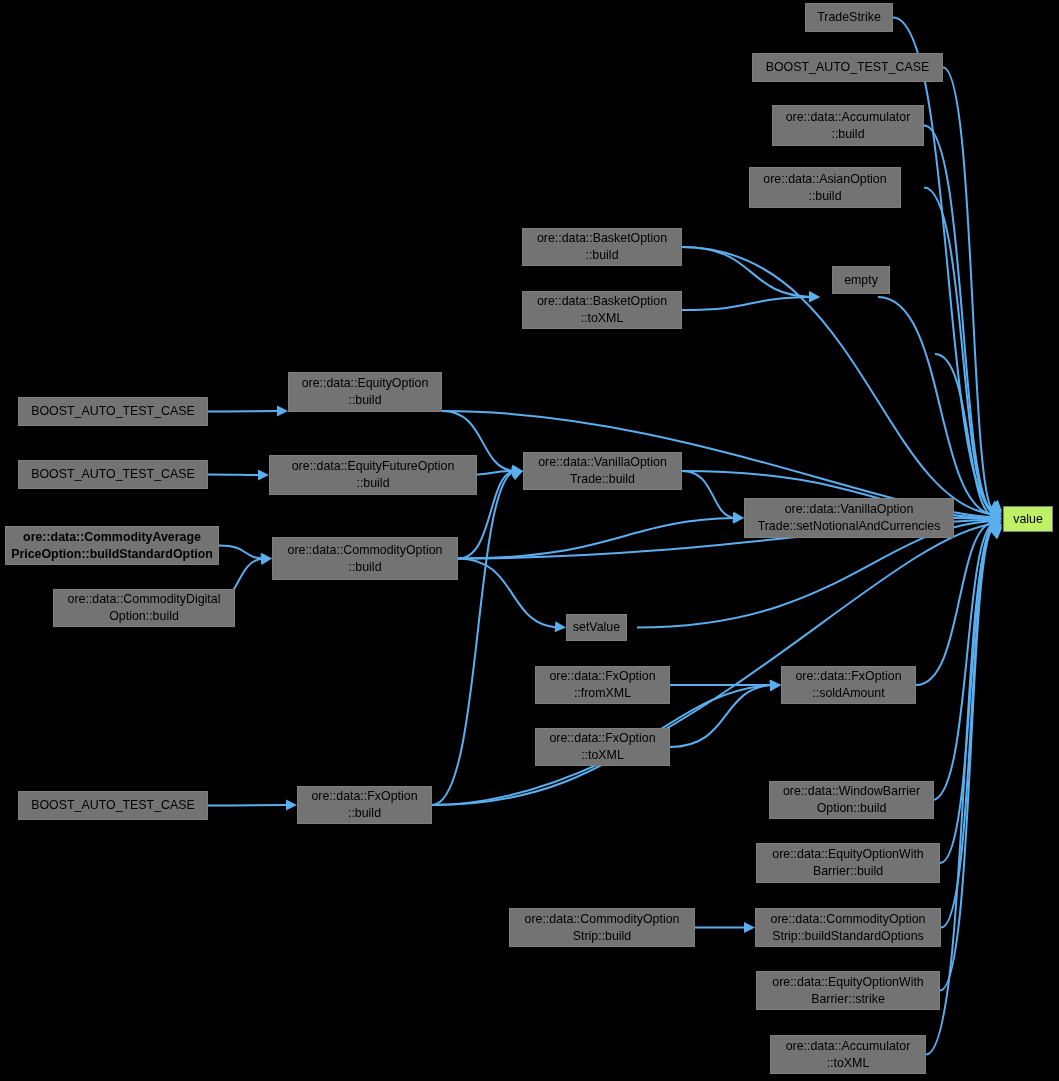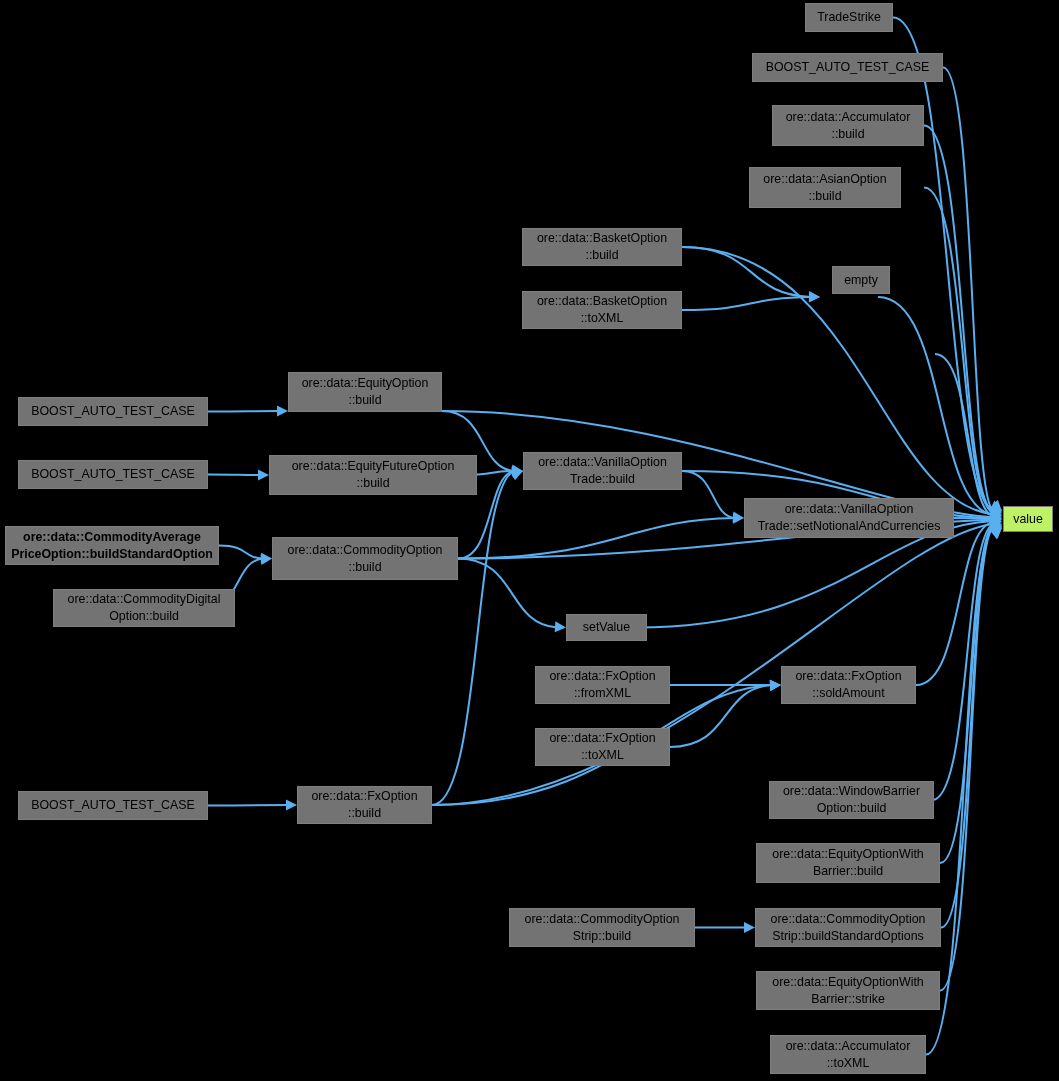--- a/index.html
+++ b/index.html
@@ -145,21 +145,21 @@
 Trade::build</span></div>
     <div class="node" style="left: 744px; top: 498px; width: 210px; height: 40px;"><span>ore::data::VanillaOption
 Trade::setNotionalAndCurrencies</span></div>
     <div class="node target" style="left: 1003px; top: 506px; width: 50px; height: 26px;"><span>value</span></div>
     <div class="node" style="left: 5px; top: 526px; width: 214px; height: 39px; font-weight: bold;"><span>ore::data::CommodityAverage
 PriceOption::buildStandardOption</span></div>
     <div class="node" style="left: 272px; top: 537px; width: 186px; height: 43px;"><span>ore::data::CommodityOption
 ::build</span></div>
     <div class="node" style="left: 22px; top: 589px; width: 182px; height: 38px; margin-left: 31px;"><span>ore::data::CommodityDigital
 Option::build</span></div>
-    <div class="node" style="left: 566px; top: 614px; width: 81px; height: 27px;"><span>setValue</span></div>
+    <div class="node" style="left: 566px; top: 614px; width: 61px; height: 27px;"><span>setValue</span></div>
     <div class="node" style="left: 535px; top: 666px; width: 135px; height: 38px;"><span>ore::data::FxOption
 ::fromXML</span></div>
     <div class="node" style="left: 781px; top: 666px; width: 135px; height: 38px;"><span>ore::data::FxOption
 ::soldAmount</span></div>
     <div class="node" style="left: 535px; top: 728px; width: 135px; height: 38px;"><span>ore::data::FxOption
 ::toXML</span></div>
     <div class="node" style="left: 18px; top: 791px; width: 190px; height: 29px;"><span>BOOST_AUTO_TEST_CASE</span></div>
     <div class="node" style="left: 297px; top: 786px; width: 135px; height: 38px;"><span>ore::data::FxOption
 ::build</span></div>
     <div class="node" style="left: 769px; top: 781px; width: 165px; height: 38px;"><span>ore::data::WindowBarrier

